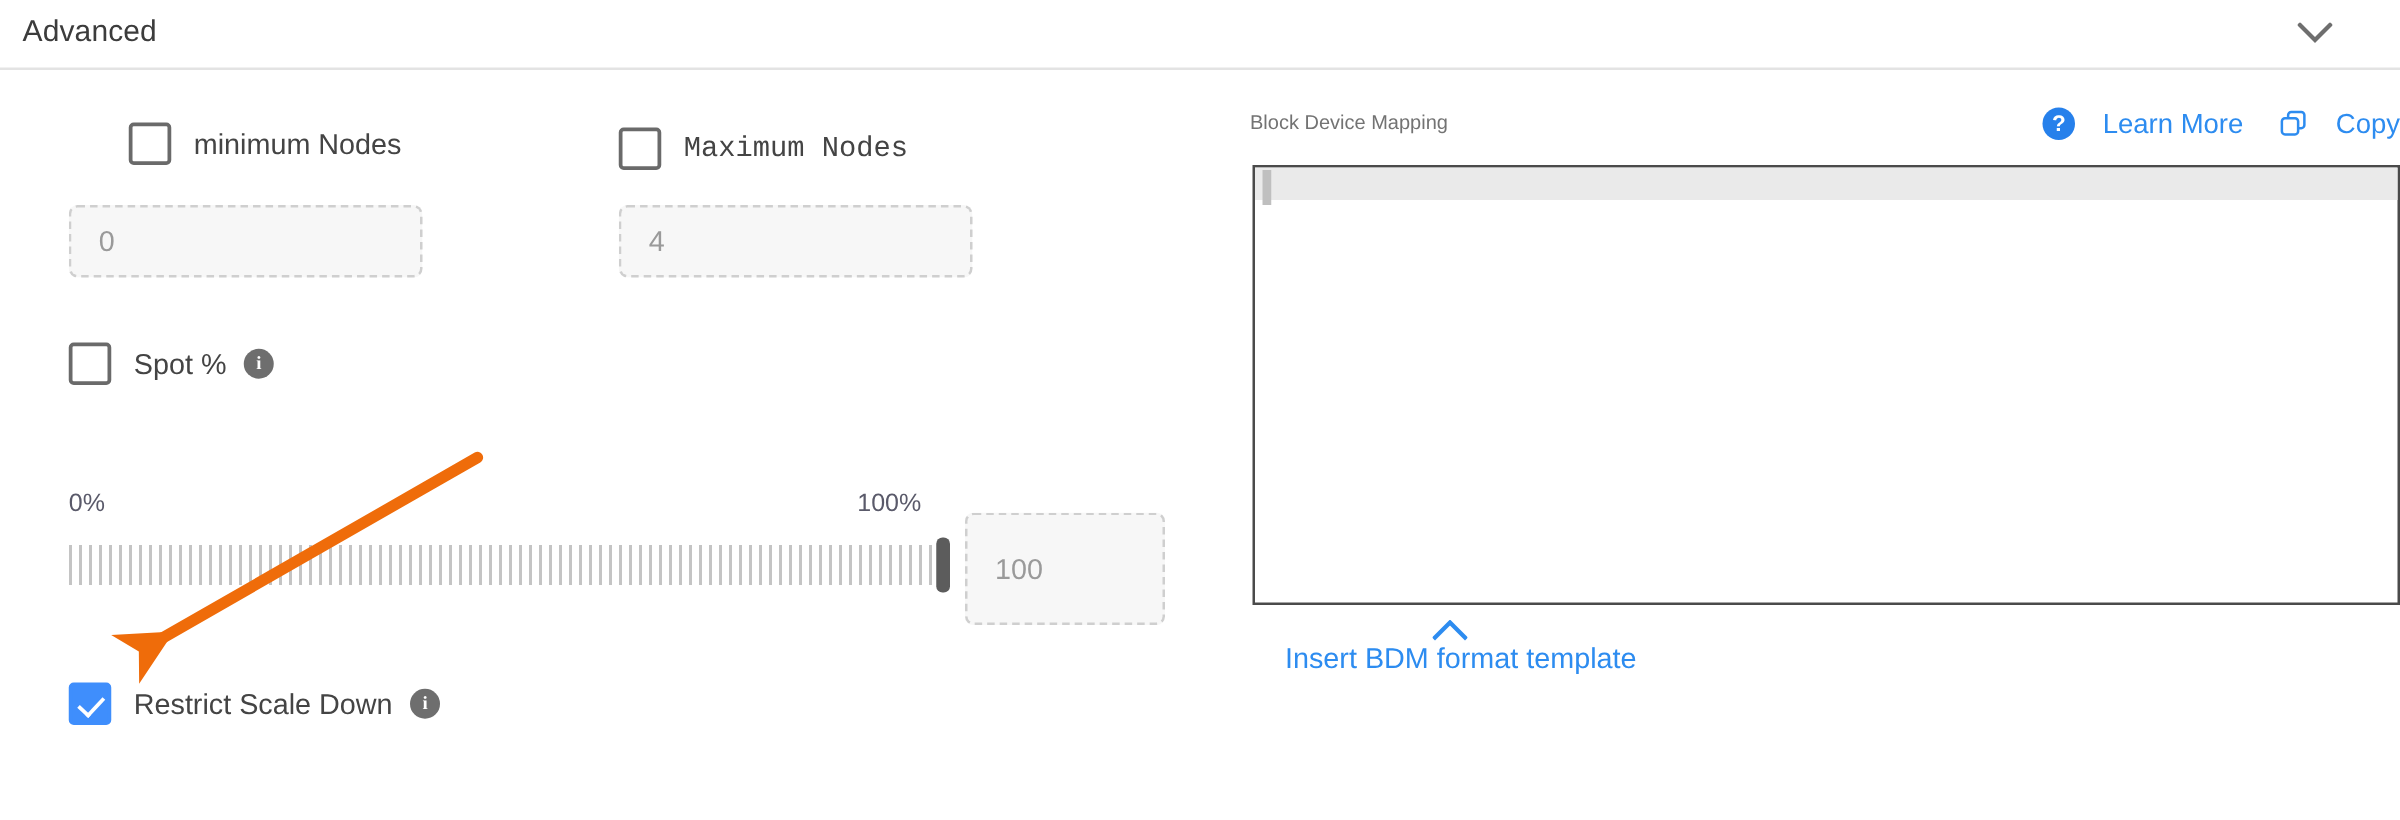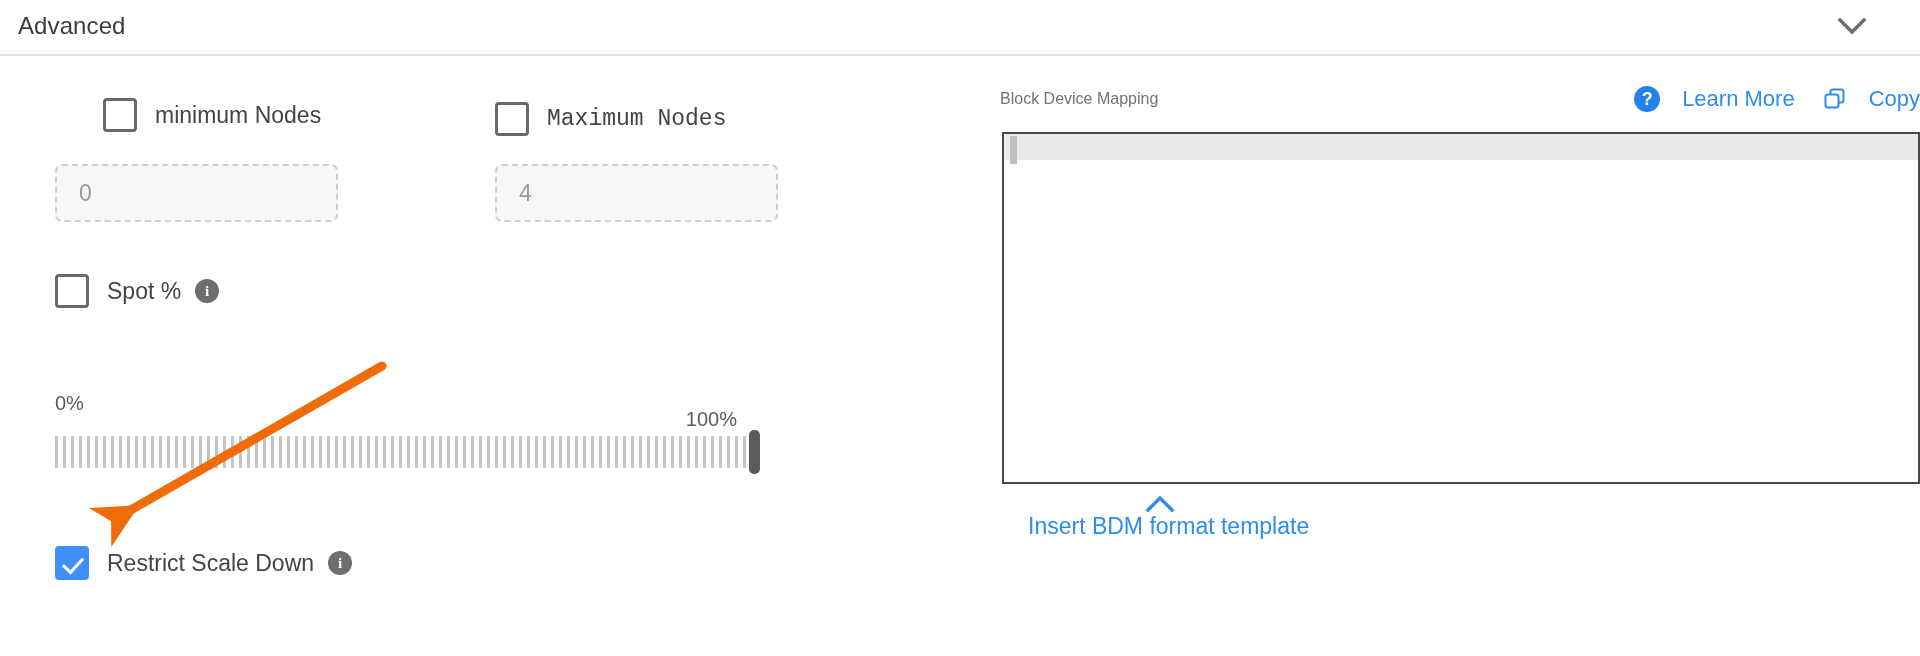--- a/index.html
+++ b/index.html
@@ -107,21 +107,21 @@
     cursor: text;
   }
 
   
   .slider-wrap { position: absolute; left: 55px; top: 336px; width: 700px; }
   .slider-labels {
     position: relative; height: 26px;
     font-size: 20px; color: #5a5a6a;
   }
   .slider-min { position: absolute; left: 0; top: 0; }
-  .slider-max { position: absolute; right: 18px; top: 16px; }
+  .slider-max { position: absolute; right: 18px; top: 0; }
   .slider-track {
     position: relative;
     margin-top: 18px;
     height: 32px;
     width: 700px;
     background-image: repeating-linear-gradient(
       to right,
       #c4c4c4 0px, #c4c4c4 3px,
       #ffffff 3px, #ffffff 8px
     );
@@ -234,20 +234,21 @@
 
     <div class="slider-wrap">
       <div class="slider-labels">
         <span class="slider-min">0%</span>
         <span class="slider-max">100%</span>
       </div>
       <div class="slider-track">
         <span class="slider-thumb"></span>
       </div>
     </div>
+    <div class="num-input" style="left:772px; top:354px; width:160px; height:90px;">100</div>
 
     <div class="cb-row" style="left:55px; top:490px;">
       <span class="checkbox checked"></span>
       <span class="cb-label">Restrict Scale Down</span>
       <span class="info-icon">i</span>
     </div>
   </div>
 
   <div class="right-col">
     <div class="bdm-header">

